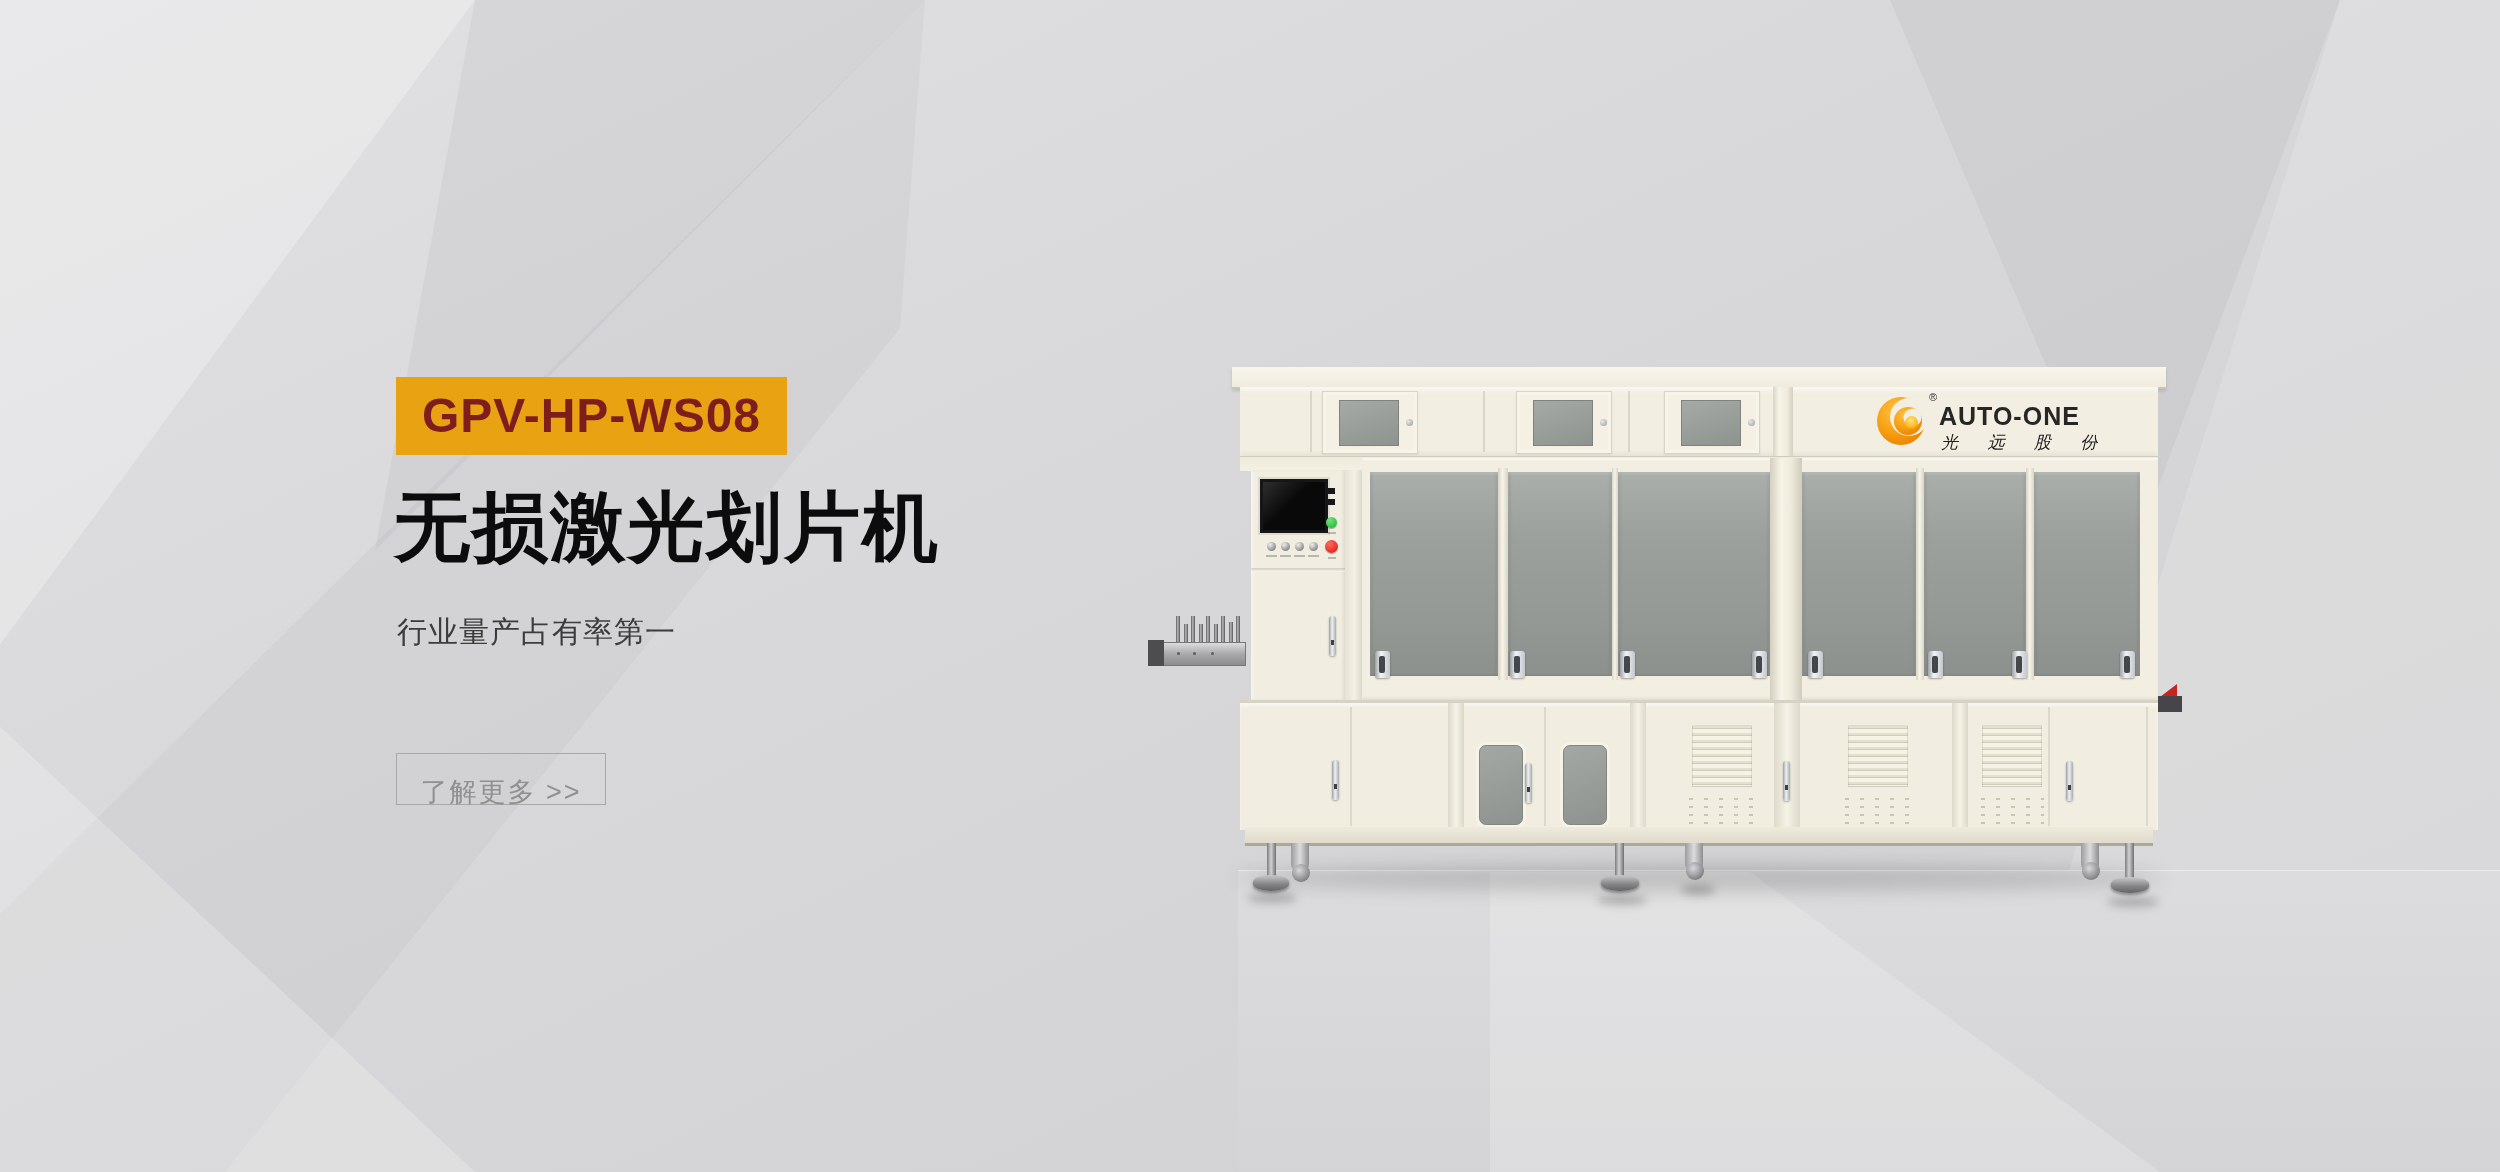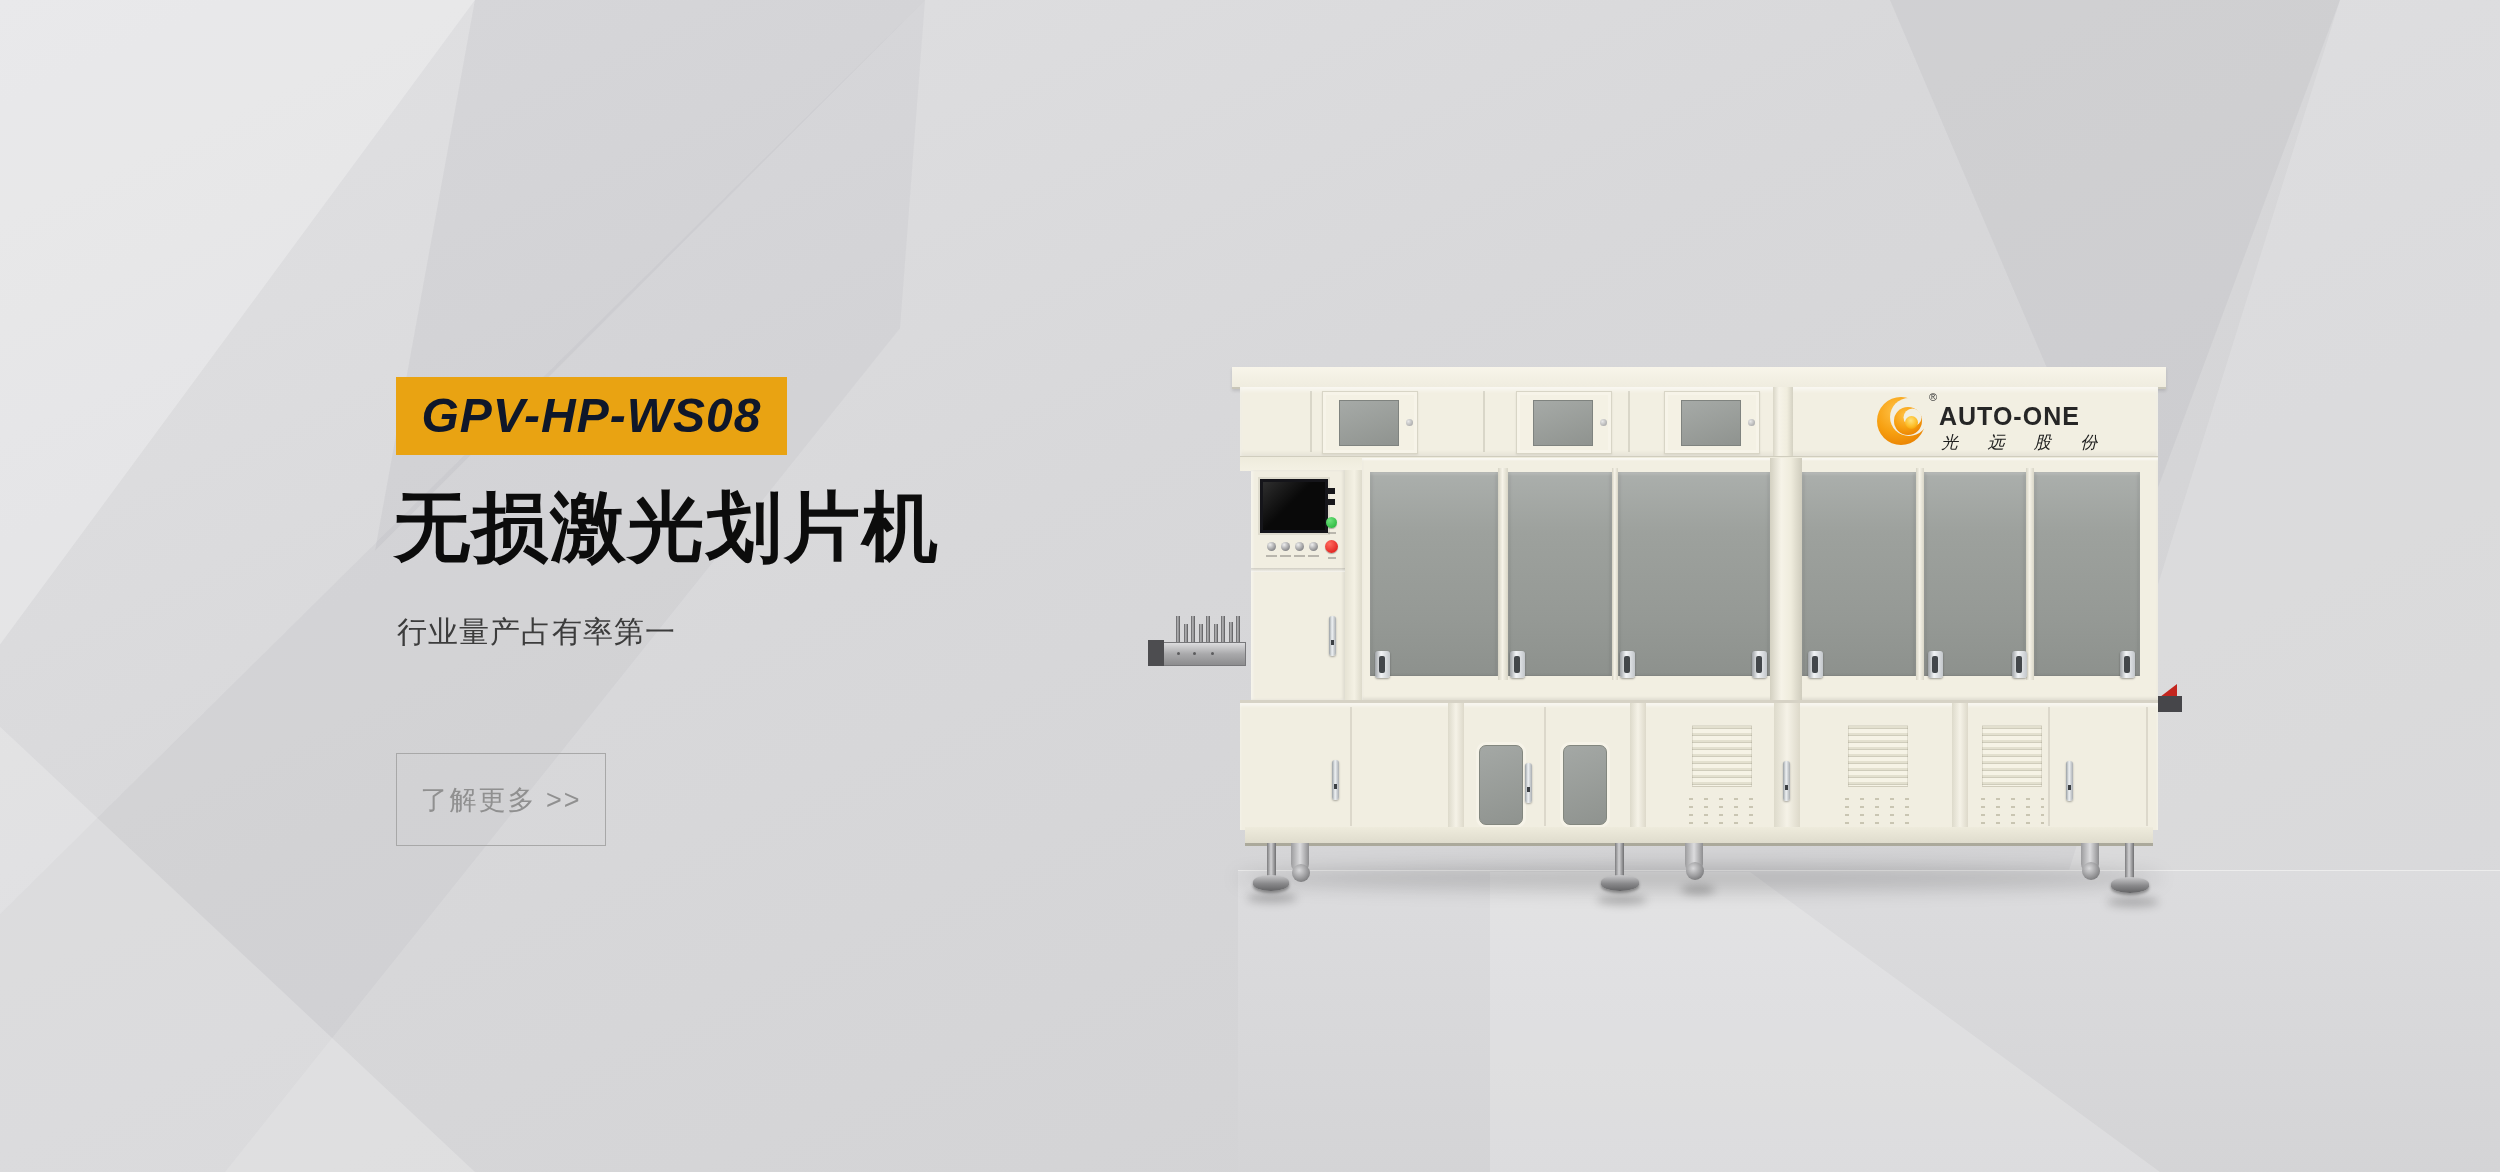--- a/index.html
+++ b/index.html
@@ -13,25 +13,25 @@
   .t3{background:rgba(140,140,148,.08);clip-path:polygon(37% 0,36% 28%,9% 100%,0 100%,0 78%);}
   .t4{background:rgba(255,255,255,.22);clip-path:polygon(0 62%,19% 100%,0 100%);}
   .t5{background:rgba(140,140,148,.10);clip-path:polygon(75.6% 0,93.6% 0,85.2% 48%);}
   .t6{background:rgba(255,255,255,.16);clip-path:polygon(93.6% 0,100% 0,100% 100%,79% 100%);}
   .t7{background:rgba(255,255,255,.20);clip-path:polygon(59.6% 74.4%,70% 74.4%,86.4% 100%,59.6% 100%);}
   .floor{left:1238px;top:870px;width:1262px;height:302px;
     background:linear-gradient(180deg,#dcdcde 0%,#d4d4d6 100%);
     border-top:1px solid rgba(255,255,255,.55);}
   
   .badge{left:396px;top:377px;width:391px;height:78px;background:#E9A312;
-    color:#0f172a;font-size:48px;font-weight:bold;line-height:78px;text-align:center;letter-spacing:1px;font-style:italic;}
+    color:#7f1d1d;font-size:48px;font-weight:bold;line-height:78px;text-align:center;letter-spacing:1px;}
   .title{left:394px;top:487px;font-size:76px;font-weight:900;color:#0c0c0c;letter-spacing:2px;line-height:1.05;}
   .sub{left:397px;font-size:30px;color:#3c3c3c;letter-spacing:1px;}
   .sub1{top:612px;} .sub2{top:660px;}
-  .cta{left:396px;top:753px;width:210px;height:93px;border:1px solid #a8a8a8;background:transparent;
+  .cta{left:396px;top:753px;width:210px;height:52px;border:1px solid #a8a8a8;background:transparent;
     color:#909090;font-size:27px;line-height:74px;text-align:center;letter-spacing:2px;cursor:pointer;}
   
   #machine{left:1229px;top:367px;width:941px;height:553px;}
   .rim{left:3px;top:0;width:934px;height:20px;background:linear-gradient(180deg,#f8f5ea,#efecdf);
     border-bottom:2px solid #c9c6b8;box-shadow:0 2px 3px rgba(0,0,0,.12);}
   .ustrip{left:11px;top:20px;width:918px;height:69px;background:#f2efe2;
     border-bottom:2px solid #d4d1c2;box-shadow:inset 0 3px 4px rgba(255,255,255,.6),inset 0 -3px 4px rgba(0,0,0,.05);}
   .seam{width:2px;background:rgba(90,85,70,.16);}
   .winframe{top:4px;width:94px;height:61px;background:linear-gradient(180deg,#f6f3e8,#ecé9da);
     background:#f4f1e4;border:1px solid #d8d5c6;box-shadow:inset 0 0 0 3px #f7f4e9,0 1px 2px rgba(0,0,0,.08);}

